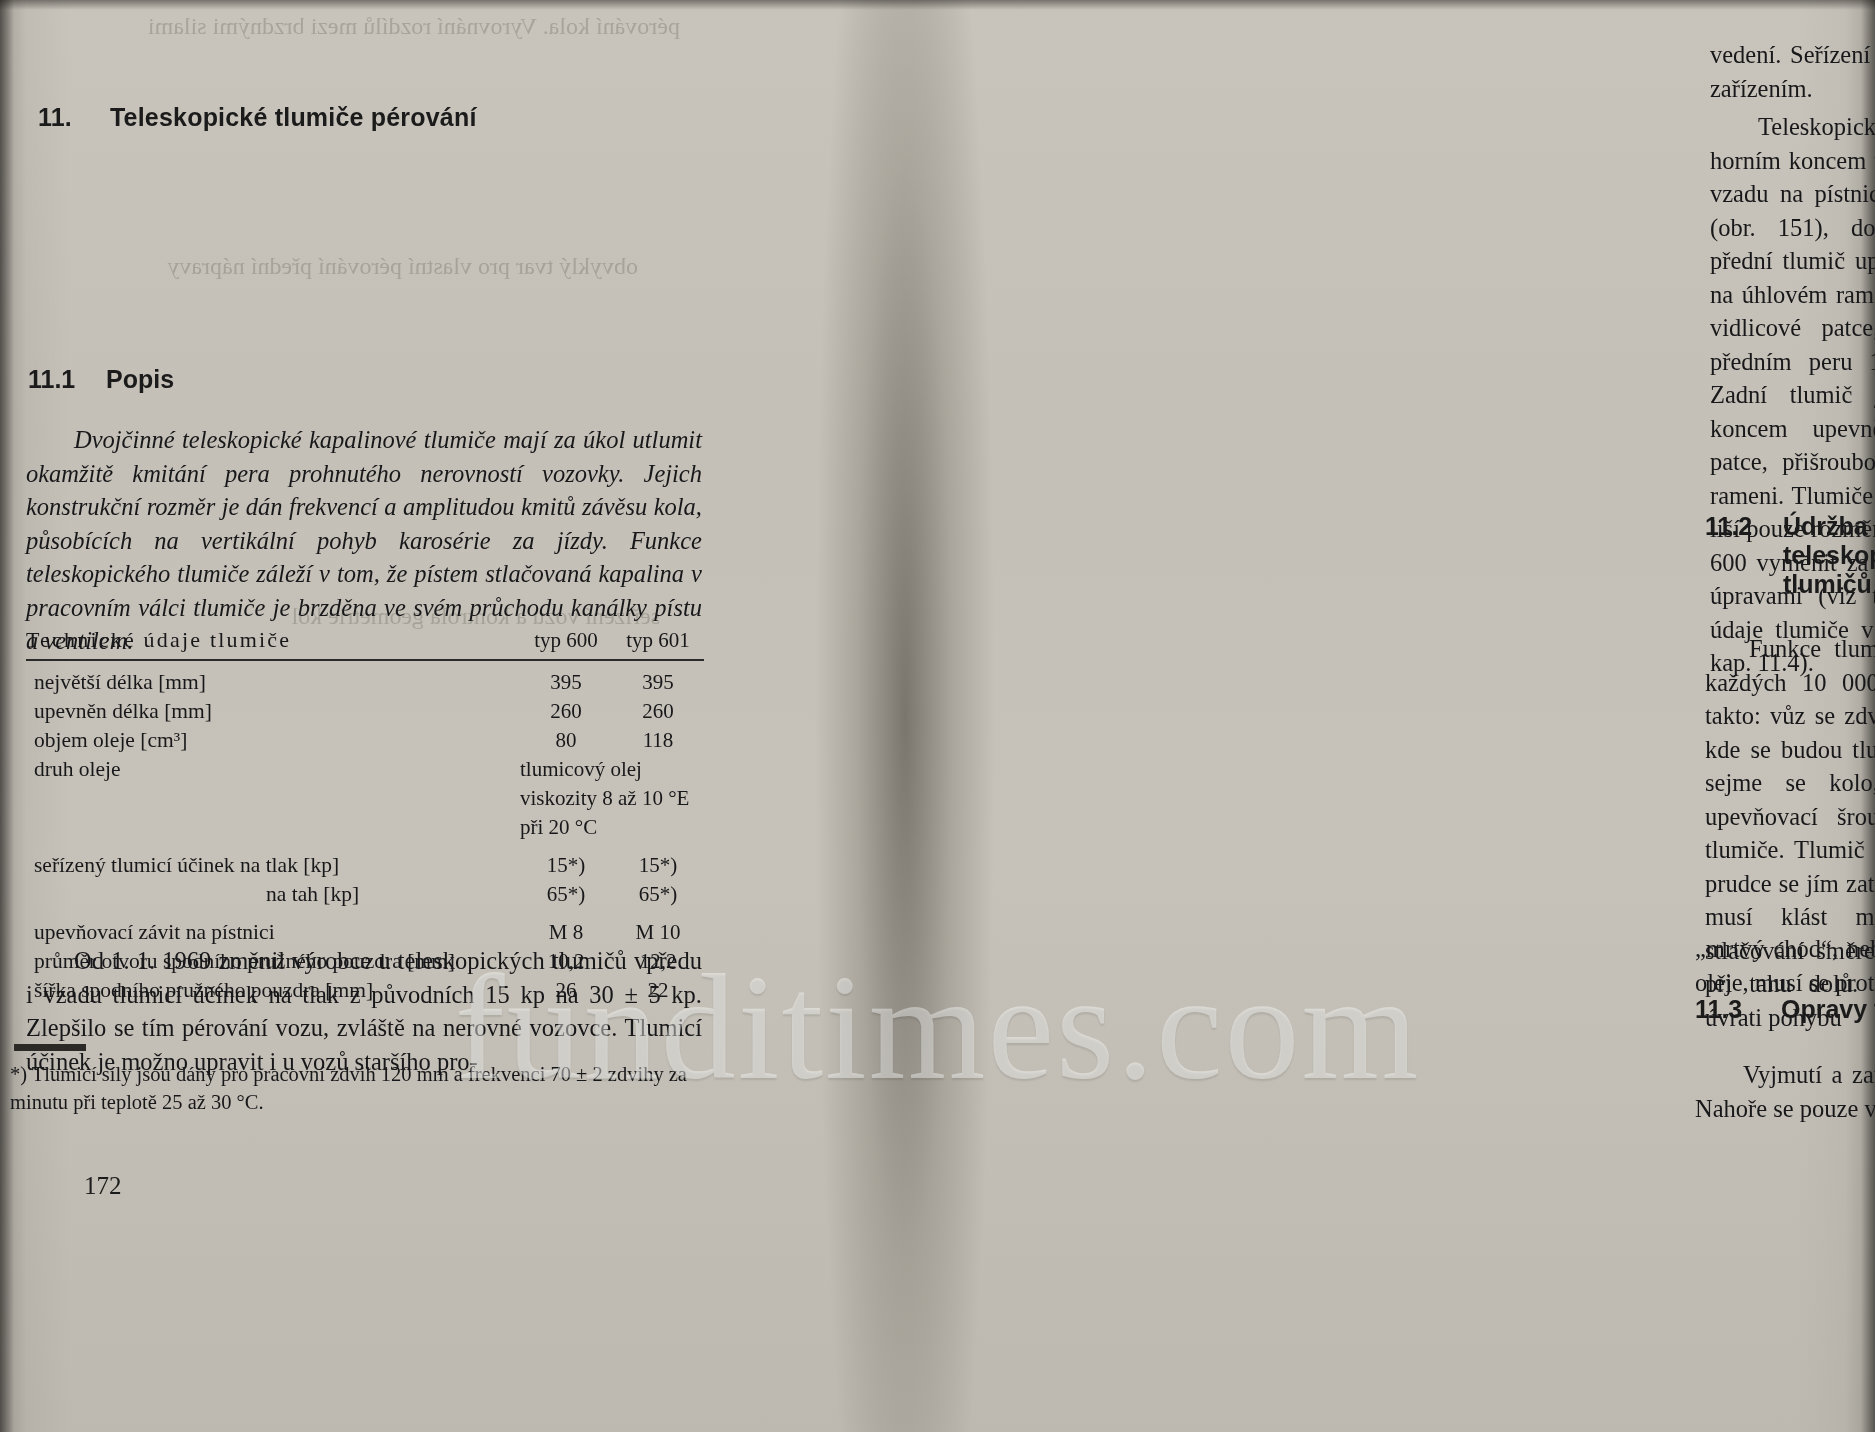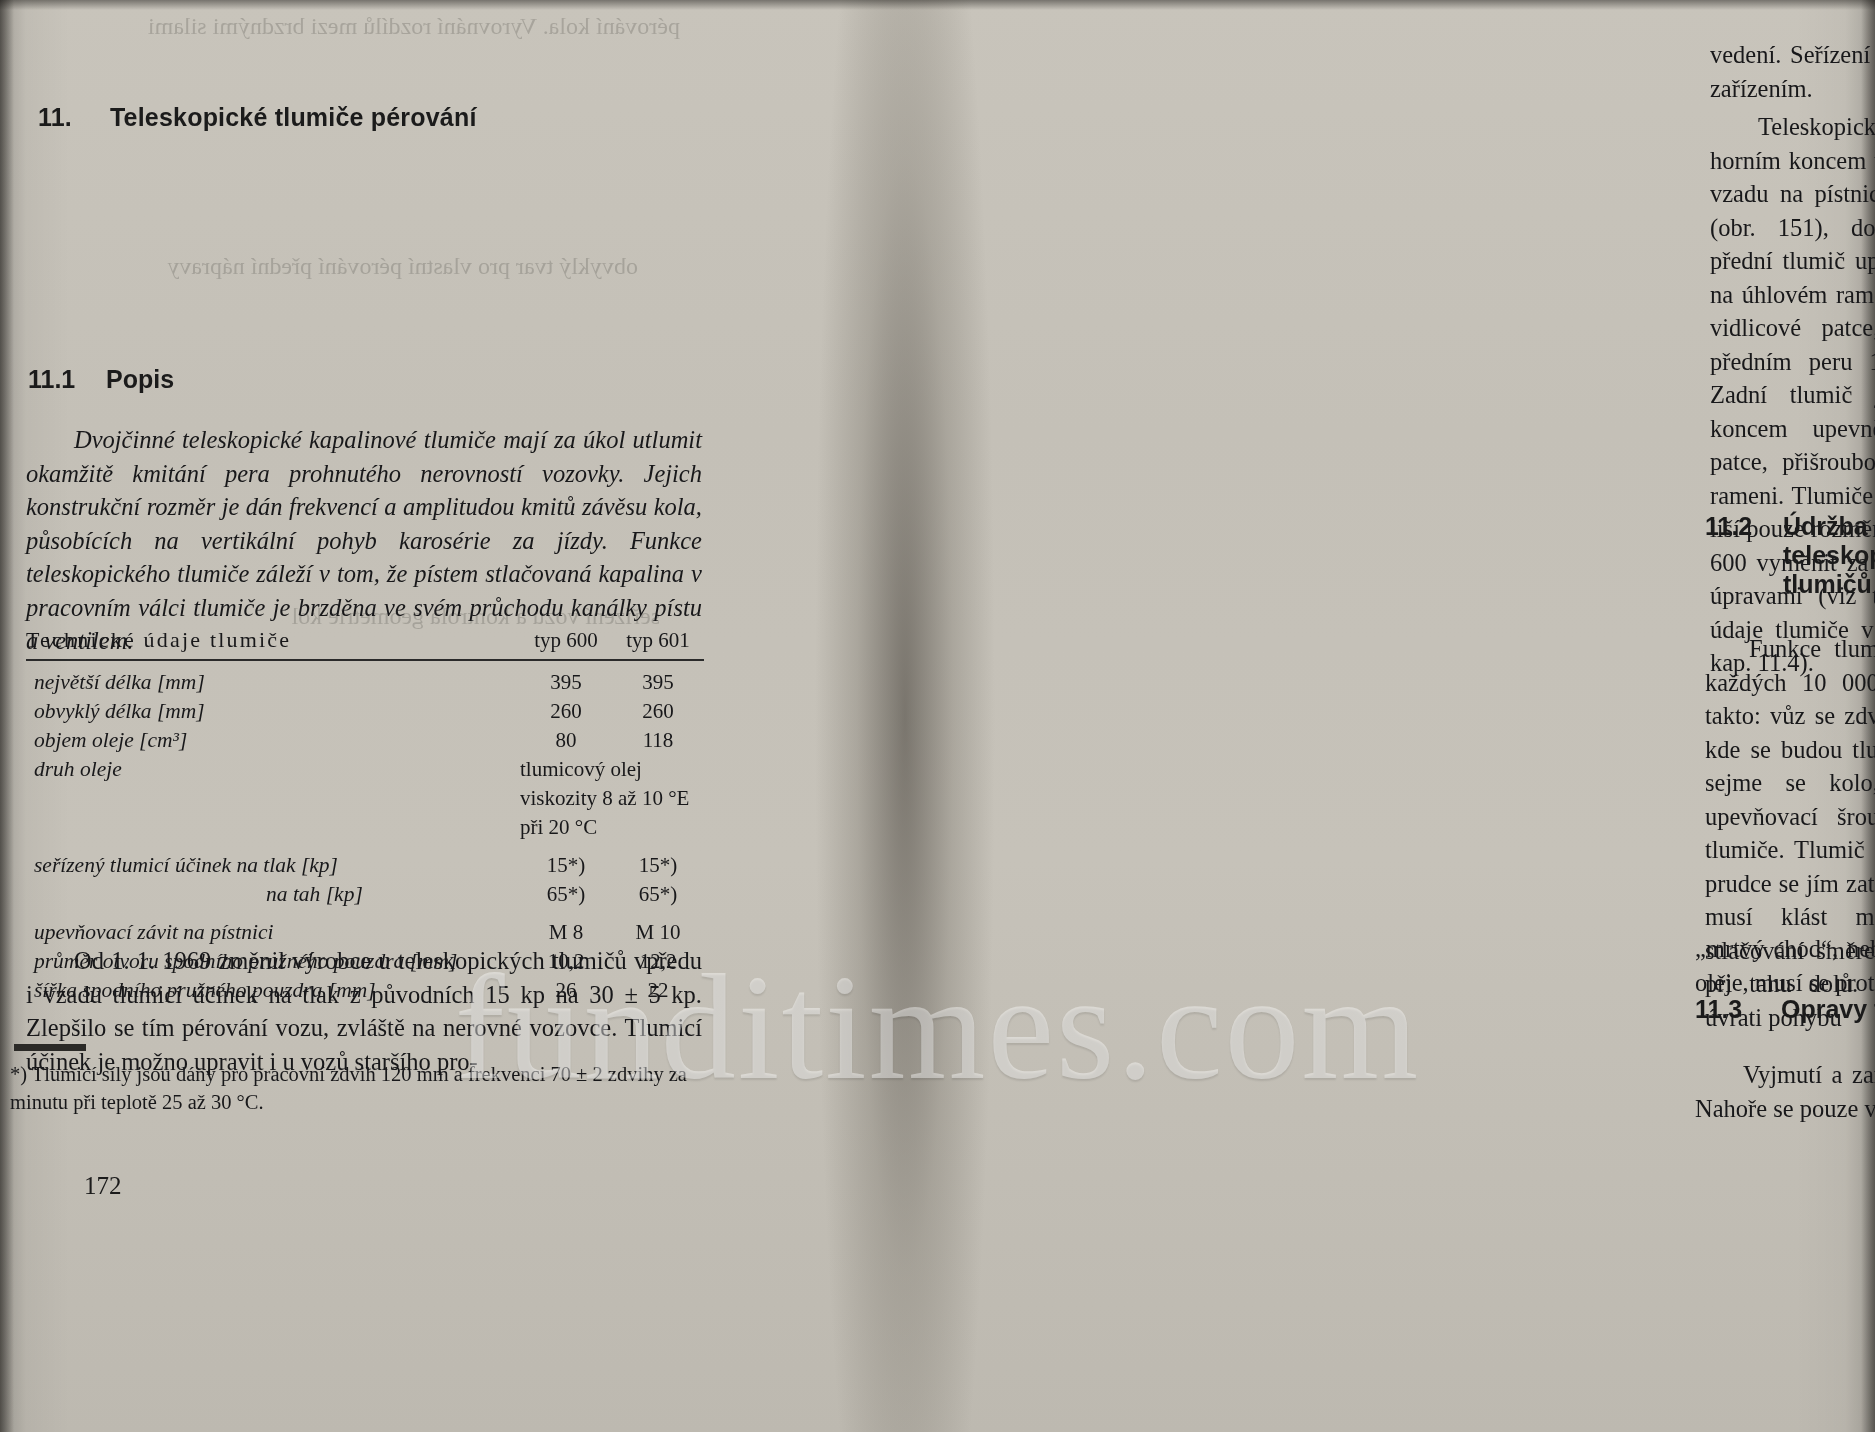--- a/index.html
+++ b/index.html
@@ -55,21 +55,21 @@
   #tbl .thead{
     display:flex;align-items:flex-end;
     padding-bottom:6px;
   }
   #tbl .thead .t-title{
     flex:1;letter-spacing:2.2px;font-size:22px;
   }
   #tbl .col{width:92px;text-align:center;font-size:21px;}
   #tbl .rule{height:2px;background:#2a2a2a;margin-bottom:7px;}
   #tbl .row{display:flex;align-items:flex-start;line-height:29px;}
-  #tbl .row .lab{flex:1;padding-left:8px;font-style:italic;}
+  #tbl .row .lab{flex:1;padding-left:8px;}
   #tbl .row .lab.ind{padding-left:240px;}
   #tbl .oil{
     width:184px;line-height:29px;font-size:21px;
   }
   #tbl .spacer{height:9px;}
 
   #footnote{
     position:absolute;left:10px;top:1060px;width:690px;
     font-size:20.5px;line-height:28px;color:#18181a;
   }
@@ -181,21 +181,21 @@
         <div class="col">typ 601</div>
       </div>
       <div class="rule"></div>
 
       <div class="row">
         <div class="lab">největší délka [mm]</div>
         <div class="col">395</div>
         <div class="col">395</div>
       </div>
       <div class="row">
-        <div class="lab">obvyklý délka [mm]</div>
+        <div class="lab">upevněn délka [mm]</div>
         <div class="col">260</div>
         <div class="col">260</div>
       </div>
       <div class="row">
         <div class="lab">objem oleje [cm³]</div>
         <div class="col">80</div>
         <div class="col">118</div>
       </div>
 
       <div class="row">

